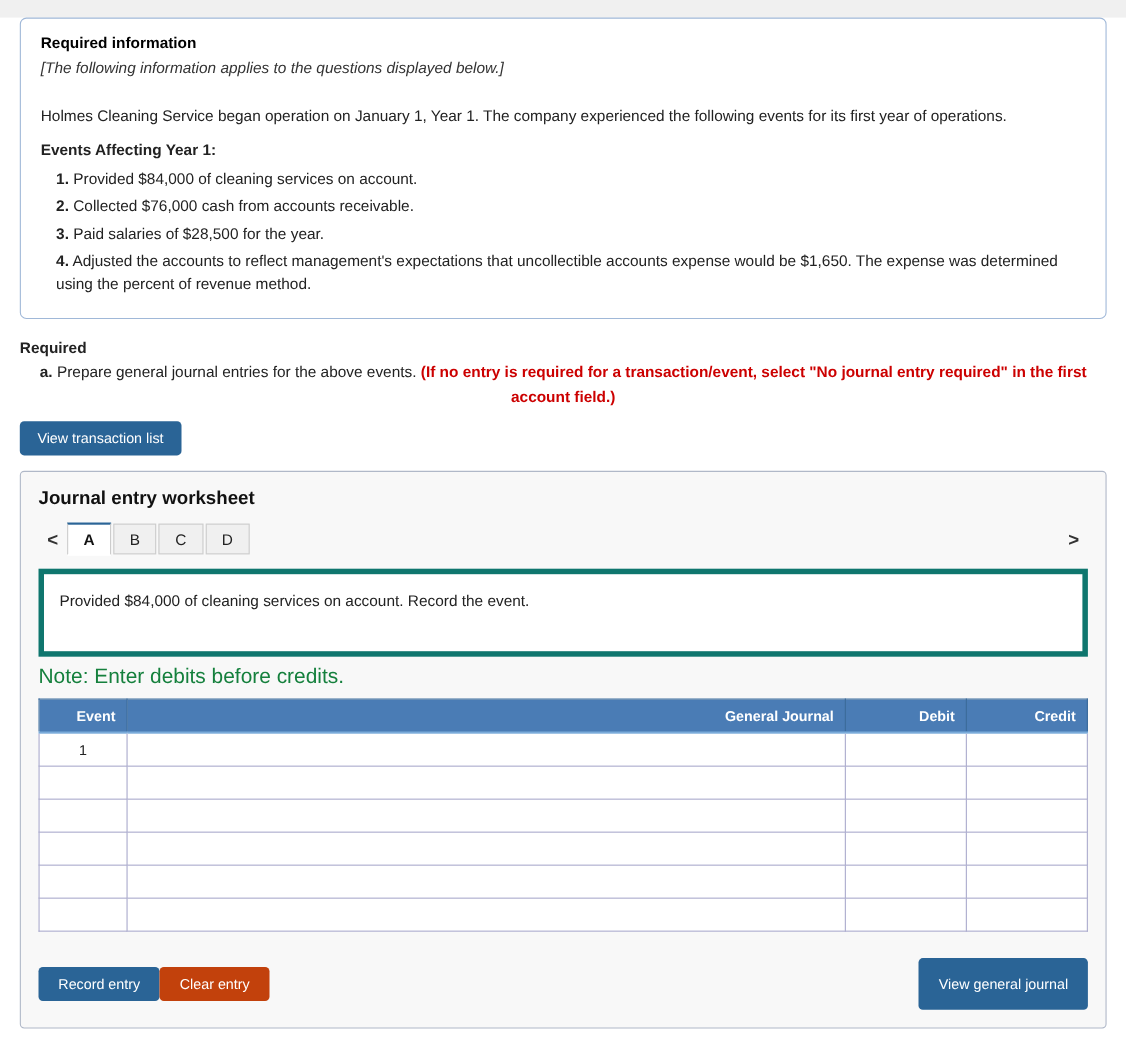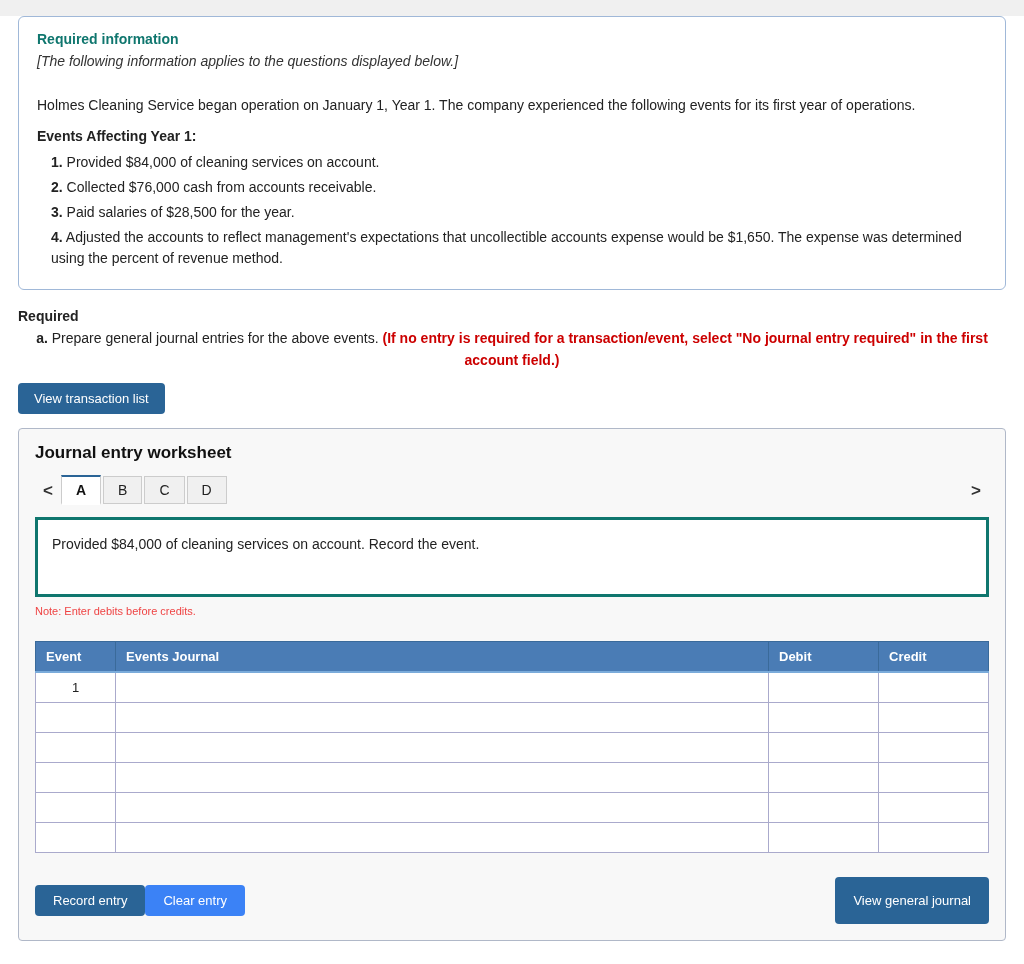--- a/index.html
+++ b/index.html
@@ -18,21 +18,21 @@
 
     
     .info-box {
       border: 1.5px solid #a0b8d8;
       border-radius: 6px;
       margin: 16px 18px 0 18px;
       padding: 14px 18px 16px 18px;
       background: #fff;
     }
     .info-box .required-info-title {
-      color: #0f766e;
+      color: #000000;
       font-weight: bold;
       font-size: 14px;
       margin-bottom: 6px;
     }
     .info-box .applies-text {
       font-style: italic;
       color: #333;
       margin-bottom: 26px;
       font-size: 14px;
     }
@@ -136,52 +136,52 @@
       font-weight: bold;
       border-top: 2px solid #2a6496;
       color: #111;
     }
     .tab-item:not(.active) {
       background: #f0f0f0;
     }
 
     
     .event-description-box {
-      border: 3px solid #0f766e;
+      border: 5px solid #0f766e;
       background: #fff;
       padding: 14px 14px 12px 14px;
       margin-bottom: 8px;
       font-size: 14px;
       color: #222;
       line-height: 1.5;
       min-height: 80px;
     }
 
     
     .note-text {
-      color: #ef4444;
-      font-size: 11px;
-      margin-bottom: 24px;
+      color: #15803d;
+      font-size: 19px;
+      margin-bottom: 8px;
     }
 
     
     .journal-table {
       width: 100%;
       border-collapse: collapse;
       margin-bottom: 16px;
       background: #fff;
     }
     .journal-table thead tr th {
       background: #4a7cb5;
       color: #fff;
       font-weight: bold;
       font-size: 13px;
       padding: 7px 10px;
       border: 1px solid #3a6a9a;
-      text-align: left;
+      text-align: right;
     }
     .journal-table thead tr th:first-child {
       width: 80px;
     }
     .journal-table thead tr th:last-child,
     .journal-table thead tr th:nth-child(3) {
       width: 110px;
     }
     .journal-table tbody tr td {
       border: 1px solid #aac;
@@ -216,21 +216,21 @@
     .btn-record {
       background: #2a6496;
       color: #fff;
       border: none;
       border-radius: 4px;
       padding: 8px 18px;
       font-size: 13px;
       cursor: pointer;
     }
     .btn-clear {
-      background: #3b82f6;
+      background: #c2410c;
       color: #fff;
       border: none;
       border-radius: 4px;
       padding: 8px 18px;
       font-size: 13px;
       cursor: pointer;
     }
     .btn-view-journal {
       background: #2a6496;
       color: #fff;
@@ -286,21 +286,21 @@
     </div>
 
     <div class="event-description-box">Provided $84,000 of cleaning services on account. Record the event.</div>
 
     <div class="note-text">Note: Enter debits before credits.</div>
 
     <table class="journal-table">
       <thead>
         <tr>
           <th>Event</th>
-          <th>Events Journal</th>
+          <th>General Journal</th>
           <th>Debit</th>
           <th>Credit</th>
         </tr>
       </thead>
       <tbody>
         <tr>
           <td class="event-cell">1</td>
           <td><input type="text" style=""></td>
           <td><input type="text" style=""></td>
           <td><input type="text" style=""></td>

